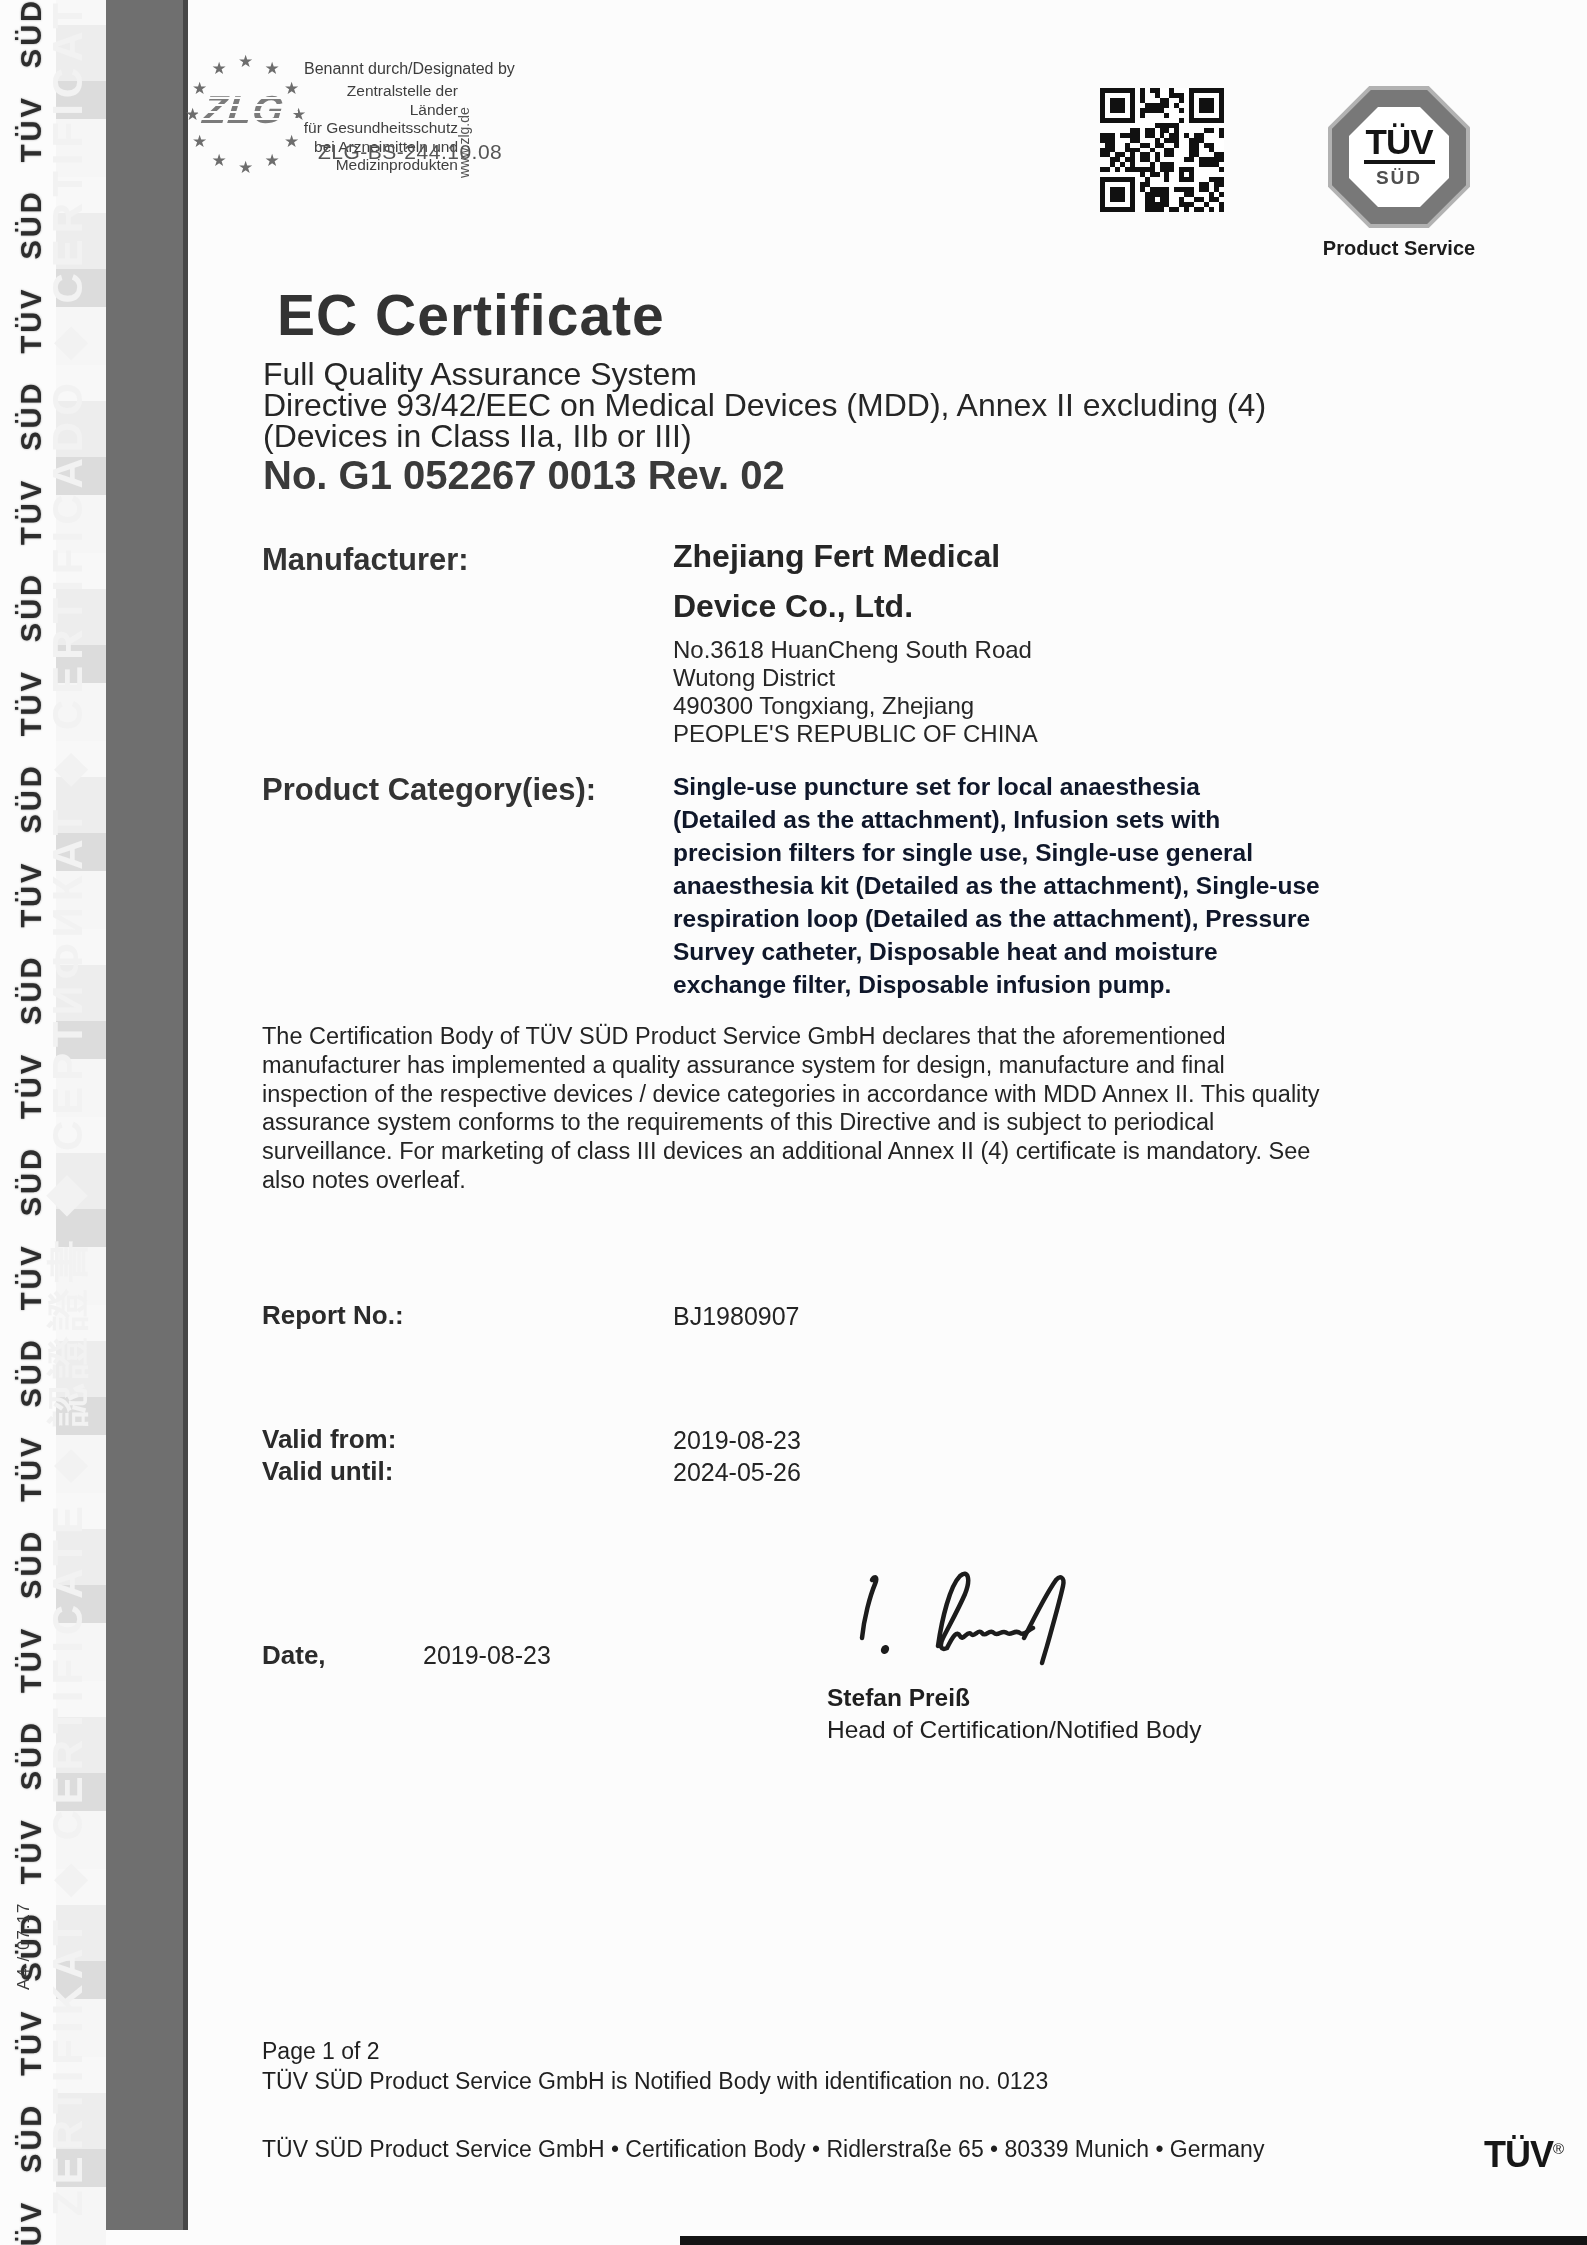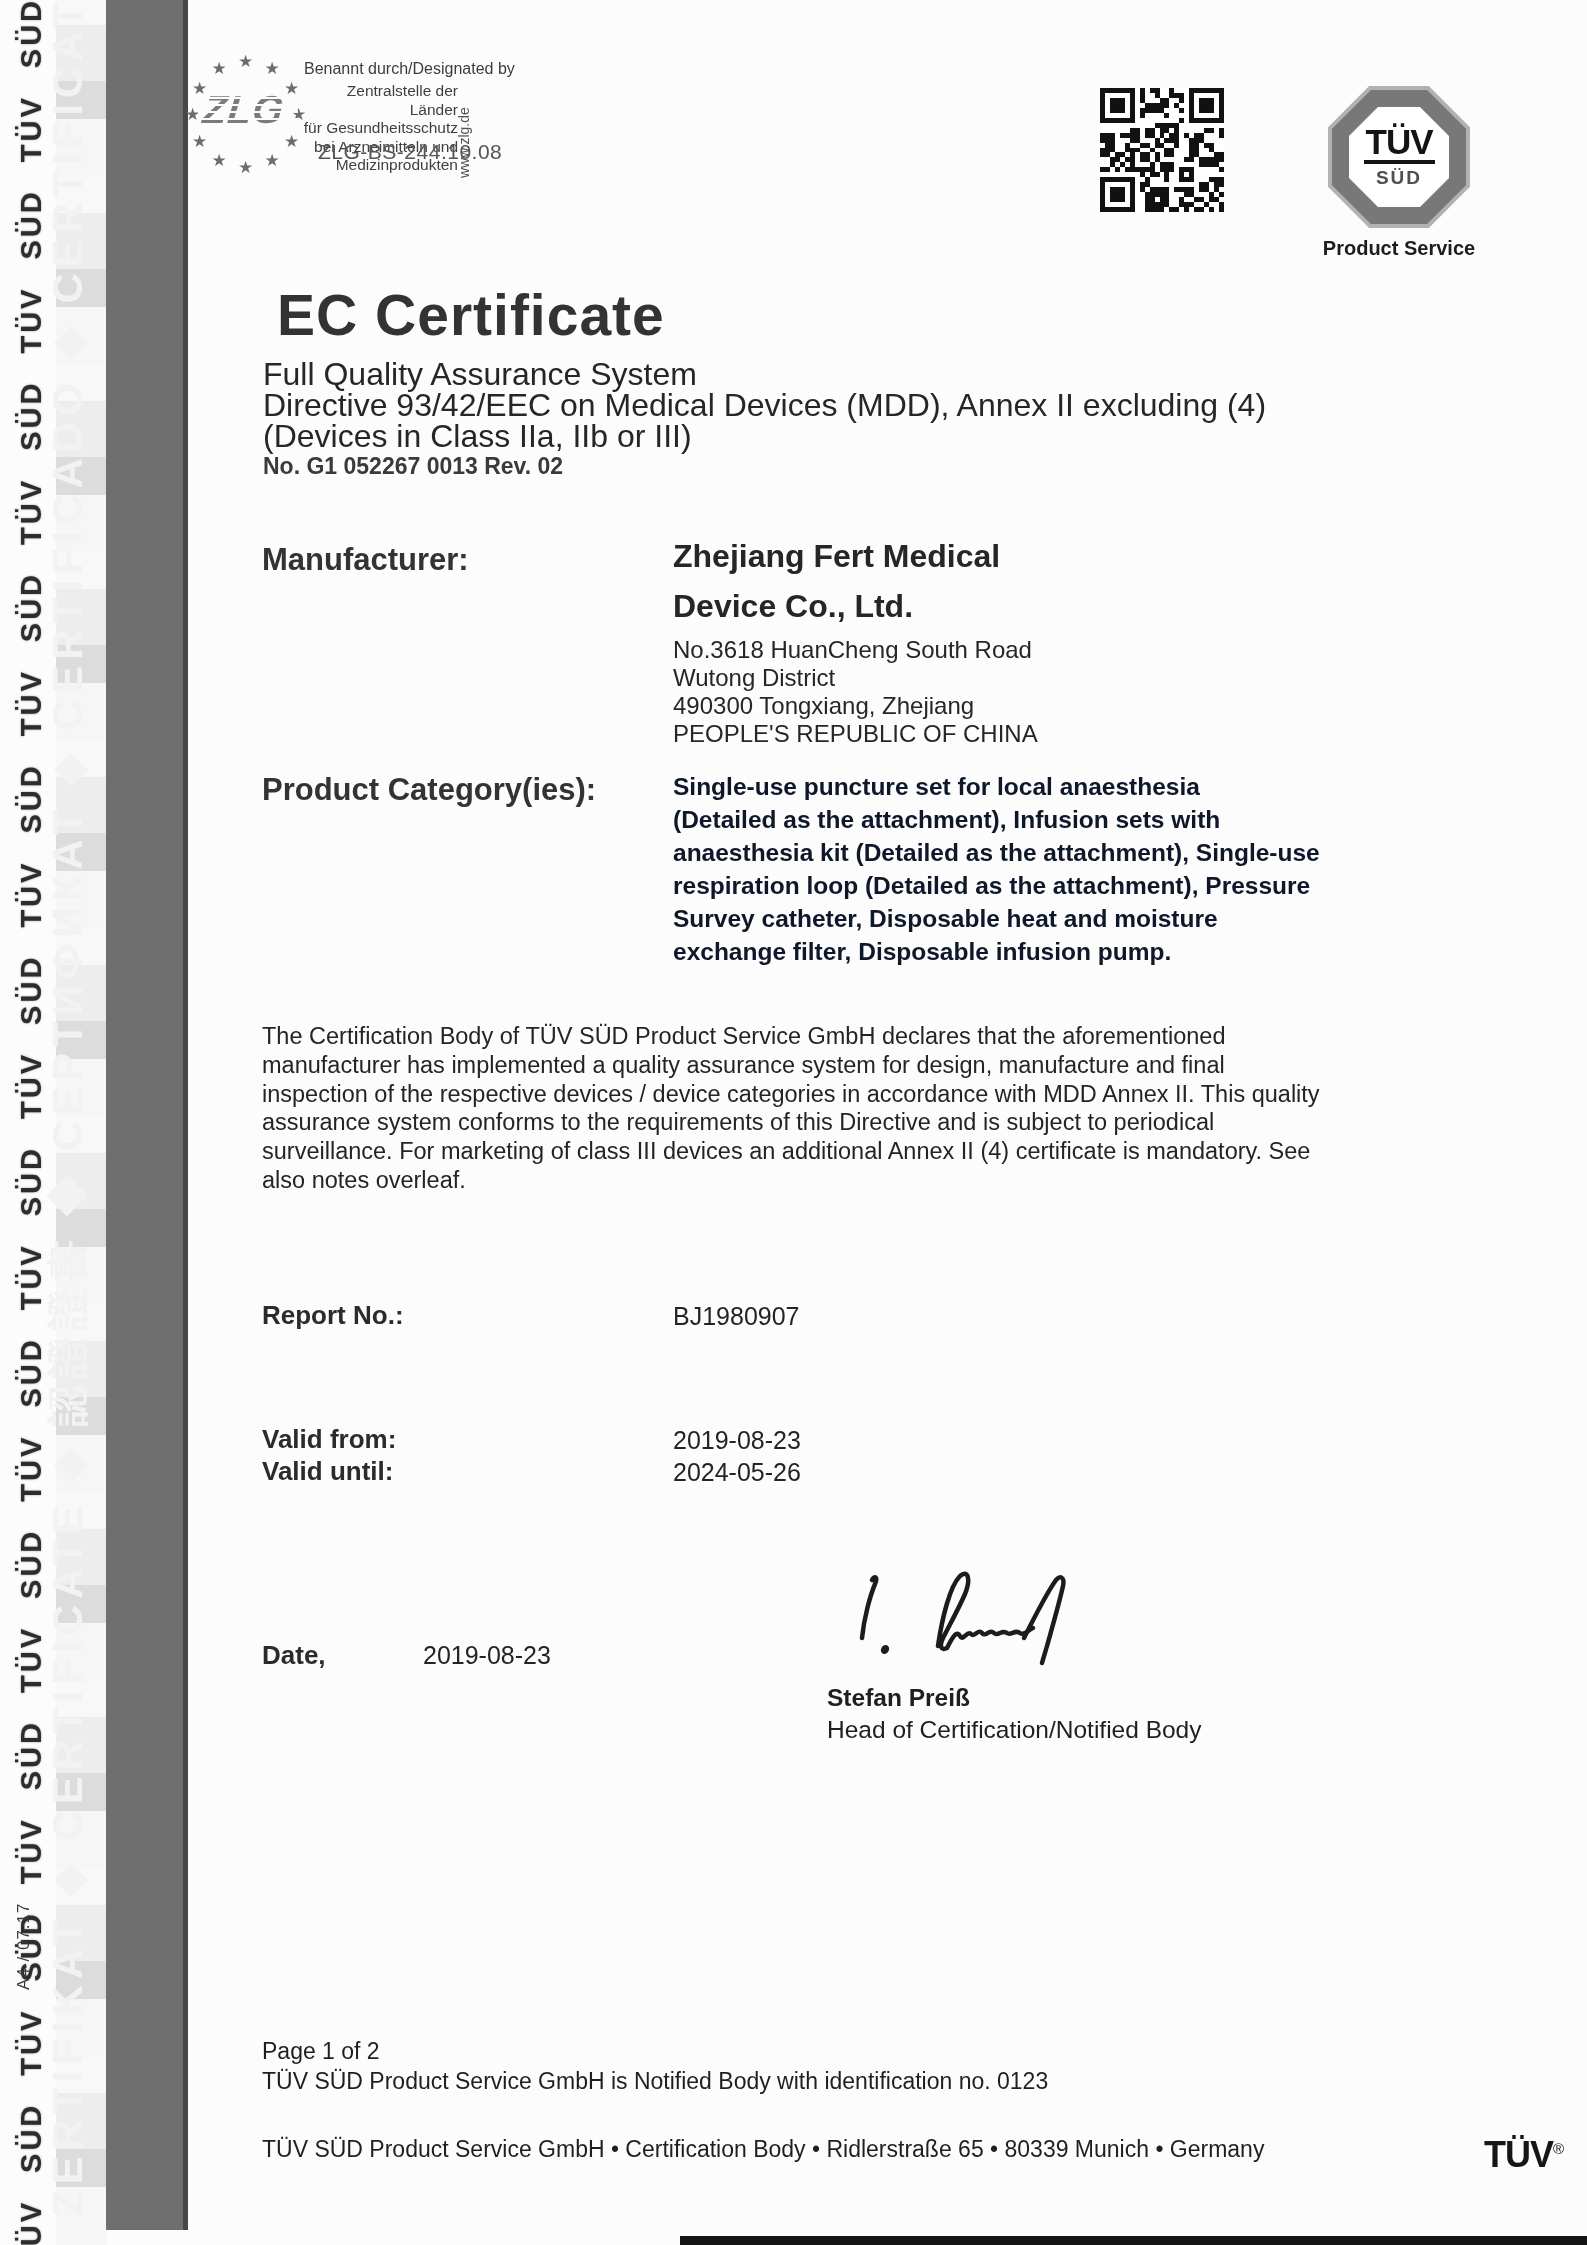--- a/index.html
+++ b/index.html
@@ -43,21 +43,21 @@
   .oct-inner{position:absolute;inset:17px;background:#fff;display:flex;flex-direction:column;
     align-items:center;justify-content:center;}
   .oct-tuv{font-size:35px;font-weight:900;color:#141414;letter-spacing:-1px;
     border-bottom:4px solid #141414;padding:0 2px 1px 2px;line-height:34px;}
   .oct-sud{font-size:19px;font-weight:bold;color:#4f4f4f;letter-spacing:2px;margin-top:3px;}
   .oct-caption{left:1316px;top:237px;width:166px;text-align:center;font-size:20px;
     font-weight:600;color:#1c1c1c;}
   
   .doc-title{left:277px;top:282px;font-size:57px;font-weight:bold;color:#333;letter-spacing:1px;}
   .sub-line{left:263px;font-size:32px;color:#262626;}
-  .cert-no{left:263px;top:453px;font-size:23px;font-weight:bold;color:#3a3a3a;}
+  .cert-no{left:263px;top:453px;font-size:40px;font-weight:bold;color:#3a3a3a;}
   
   .lbl-big{font-size:31px;font-weight:bold;color:#333;text-align:right;}
   .lbl{font-size:26px;font-weight:bold;color:#2b2b2b;}
   .val{font-size:25px;color:#242424;}
   .man-name{left:673px;font-size:32px;font-weight:bold;color:#262626;}
   .addr{left:673px;font-size:24px;color:#262626;}
   .pc-text{left:673px;top:770px;width:690px;font-size:24.5px;font-weight:bold;
     line-height:33px;color:#0f172a;}
   .decl{left:262px;top:1022px;width:1120px;font-size:23.5px;line-height:28.8px;color:#242424;}
   .sig-line{left:827px;font-size:24.5px;color:#1f1f1f;}
@@ -364,20 +364,21 @@
 <div class="abs man-name" style="top:588px;">Device Co., Ltd.</div>
 <div class="abs addr" style="top:636px;">No.3618 HuanCheng South Road</div>
 <div class="abs addr" style="top:664px;">Wutong District</div>
 <div class="abs addr" style="top:692px;">490300 Tongxiang, Zhejiang</div>
 <div class="abs addr" style="top:720px;">PEOPLE'S REPUBLIC OF CHINA</div>
 
 <div class="abs lbl-big" style="left:262px;top:772px;">Product Category(ies):</div>
 <div class="abs pc-text">
   <div>Single-use puncture set for local anaesthesia</div>
   <div>(Detailed as the attachment), Infusion sets with</div>
+  <div>precision filters for single use, Single-use general</div>
   <div>anaesthesia kit (Detailed as the attachment), Single-use</div>
   <div>respiration loop (Detailed as the attachment), Pressure</div>
   <div>Survey catheter, Disposable heat and moisture</div>
   <div>exchange filter, Disposable infusion pump.</div>
 </div>
 
 <div class="abs decl">
   <div>The Certification Body of TÜV SÜD Product Service GmbH declares that the aforementioned</div>
   <div>manufacturer has implemented a quality assurance system for design, manufacture and final</div>
   <div>inspection of the respective devices / device categories in accordance with MDD Annex II. This quality</div>

